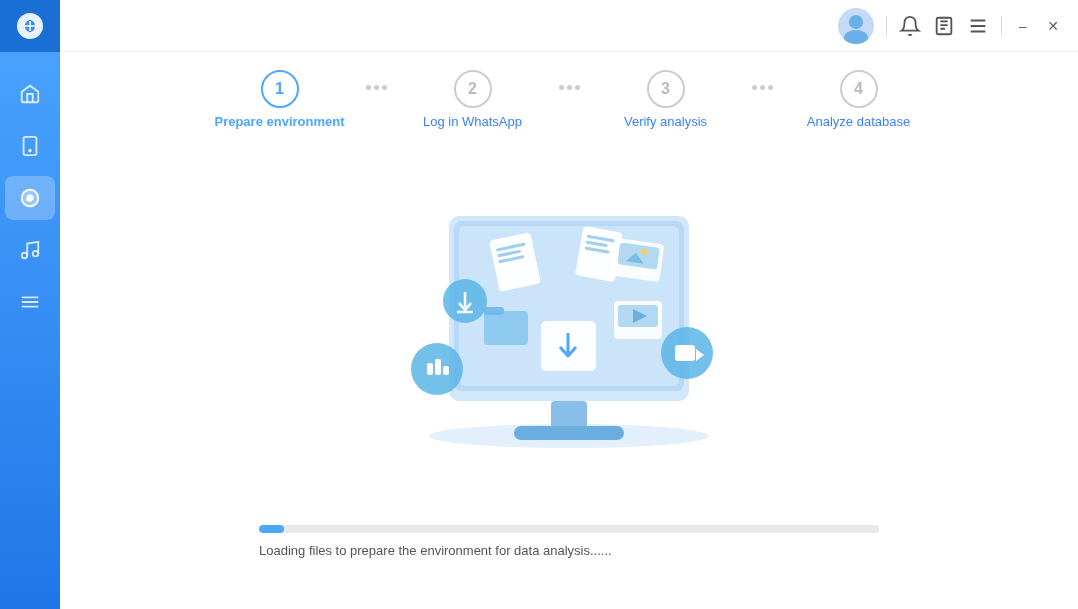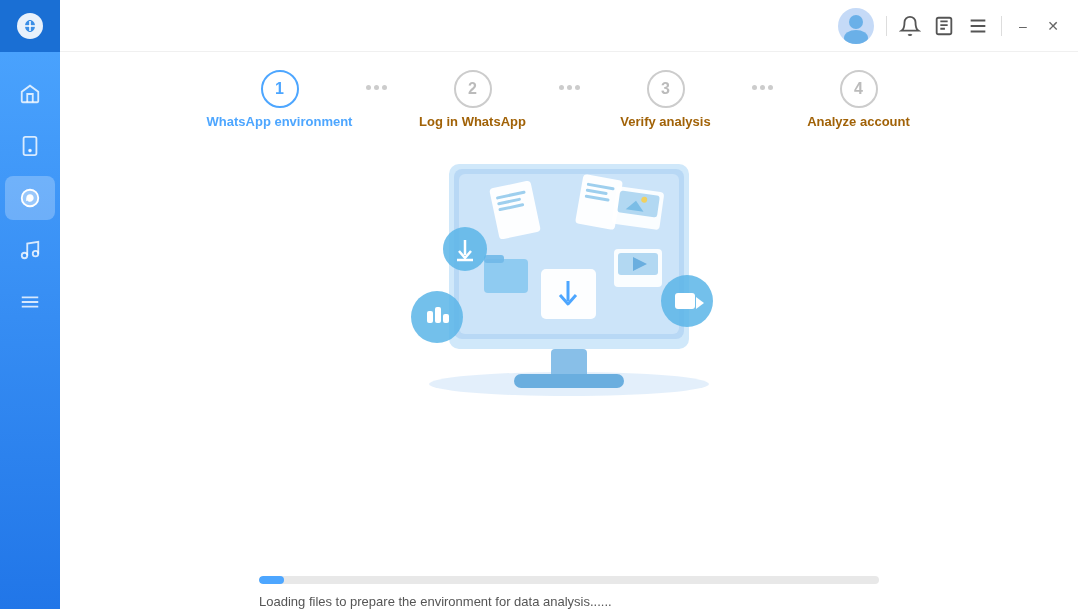--- a/index.html
+++ b/index.html
@@ -124,43 +124,43 @@
       color: #bbb;
       background: #fff;
     }
     .step-label {
       font-size: 13px;
       font-weight: 600;
       color: #4da6ff;
       text-align: center;
     }
     .step-label.inactive {
-      color: #a16207;
-      font-weight: 700;
+      color: #3b82f6;
+      font-weight: 400;
     }
     .step-dots {
       display: flex;
       gap: 3px;
       align-items: center;
       margin: 0 6px;
       margin-bottom: 24px;
     }
     .dot {
       width: 5px; height: 5px;
       border-radius: 50%;
       background: #ccc;
     }
 
     
     .content {
       flex: 1;
       display: flex;
       flex-direction: column;
       align-items: center;
-      justify-content: space-between;
+      justify-content: center;
       padding-top: 10px;
       gap: 46px;
     }
 
     
     .illustration-wrap {
       position: relative;
       width: 500px;
       height: 260px;
       margin-top: 0;
@@ -276,21 +276,21 @@
     <div class="wm-btn">–</div>
     <div class="wm-btn">✕</div>
   </div>
 
   <div class="steps-bar">
 
     <div class="step">
       <div class="step-circle active">
         <span>1</span>
       </div>
-      <div class="step-label">WhatsApp environment</div>
+      <div class="step-label">Prepare environment</div>
     </div>
 
     <div class="step-dots">
       <div class="dot"></div>
       <div class="dot"></div>
       <div class="dot"></div>
     </div>
 
     <div class="step">
       <div class="step-circle inactive">
@@ -315,21 +315,21 @@
     <div class="step-dots">
       <div class="dot"></div>
       <div class="dot"></div>
       <div class="dot"></div>
     </div>
 
     <div class="step">
       <div class="step-circle inactive">
         <span>4</span>
       </div>
-      <div class="step-label inactive">Analyze account</div>
+      <div class="step-label inactive">Analyze database</div>
     </div>
   </div>
 
   <div class="content">
 
     <div class="illustration-wrap">
       <svg width="500" height="255" viewBox="0 0 500 255">
 
         <ellipse cx="250" cy="235" rx="140" ry="12" fill="#c8e0f7" opacity="0.5"></ellipse>
 

